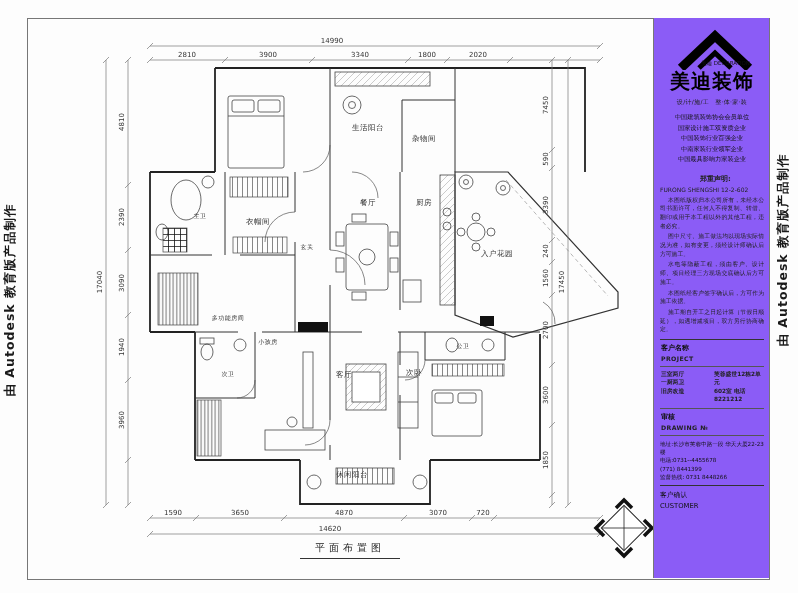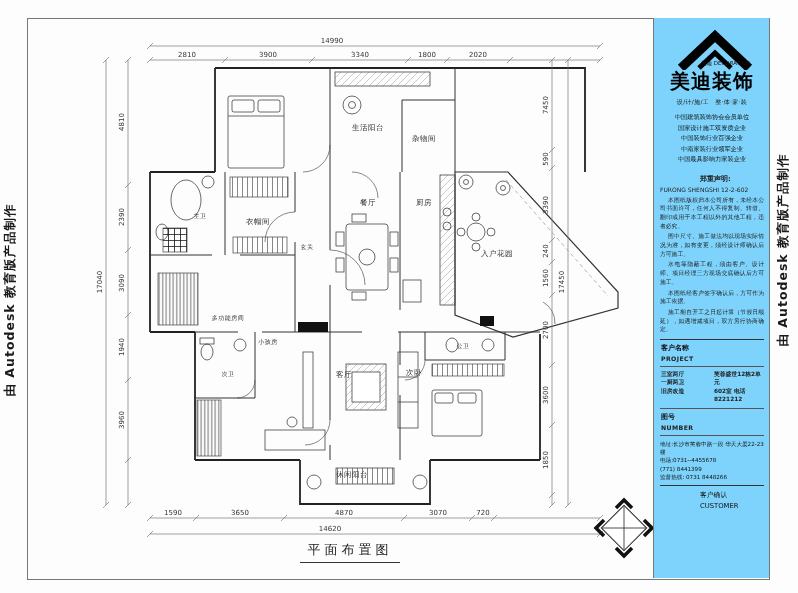--- a/index.html
+++ b/index.html
@@ -17,28 +17,28 @@
   .roomtxt-s{font-size:6px;fill:#333;}
   .watermark{
     position:absolute;width:300px;height:16px;line-height:16px;
     font-size:12.5px;font-weight:bold;color:#1a1a1a;letter-spacing:1px;
     text-align:center;transform:rotate(-90deg);white-space:nowrap;
   }
   .wm-left{left:-140px;top:292px;}
   .wm-right{left:633px;top:242px;}
   .caption{
     position:absolute;left:300px;top:541px;width:100px;text-align:center;
-    font-size:13px;letter-spacing:4px;color:#222;
+    font-size:10px;letter-spacing:4px;color:#222;
     border-bottom:1.5px solid #333;padding-bottom:3px;
   }
   
   .titleblock{
     position:absolute;left:653px;top:18px;width:116px;height:560px;
     border-left:1px solid #777;box-sizing:border-box;padding:6px 5px 4px 6px;
-    background:#7dd3fc;
+    background:#8b5cf6;
   }
   .logo{ text-align:center; }
   .logo svg{display:block;margin:2px auto 0;}
   .logo-sub{font-size:5.5px;color:#111;text-align:right;padding-right:14px;margin-top:-10px;}
   .logo-main{font-size:20px;font-weight:bold;letter-spacing:1px;color:#000;margin-top:1px;}
   .tagline{font-size:6px;text-align:center;margin-top:3px;color:#222;letter-spacing:0.3px;}
   .certs{margin-top:5px;text-align:center;}
   .certs div{font-size:6.2px;line-height:1.7;color:#111;}
   .notes{margin-top:9px;}
   .notes-head{font-size:7px;font-weight:bold;padding-left:40px;}
@@ -47,21 +47,21 @@
   .fields{margin-top:5px;border-top:1.5px solid #333;font-weight:bold;}
   .frow{border-bottom:1px solid #555;padding:3px 1px 4px;}
   .frow .lab{font-size:7px;color:#111;}
   .frow .val{font-size:6.2px;color:#222;margin-top:2px;letter-spacing:0.4px;}
   .frow2{display:flex;gap:4px;}
   .frow2 .c{flex:1;}
   .frow2 .c div{font-size:5.8px;line-height:1.45;}
   .contact{margin-top:4px;}
   .contact div{font-size:5.6px;line-height:1.5;color:#111;}
   .confirm{border-top:1.5px solid #333;margin-top:4px;padding-top:4px;}
-  .confirm div{font-size:6.8px;line-height:1.6;color:#111;margin-left:40px;}
+  .confirm div{font-size:6.8px;line-height:1.6;color:#111;}
 </style>
 </head>
 <body>
 
 <div class="frame"></div>
 
 <svg id="plan" width="660" height="593" viewBox="0 0 660 593">
   <defs>
     <pattern id="vh" width="5" height="8" patternUnits="userSpaceOnUse">
       <path d="M2.5,0 V8" stroke="#555" stroke-width="0.7"></path>
@@ -306,22 +306,22 @@
         <div>三室两厅</div>
         <div>一厨两卫</div>
         <div>旧房改造</div>
       </div>
       <div class="c">
         <div>芙蓉盛世12栋2单元</div>
         <div>602室 电话8221212</div>
       </div>
     </div>
     <div class="frow">
-      <div class="lab">图号</div>
-      <div class="val">NUMBER</div>
+      <div class="lab">审核</div>
+      <div class="val">DRAWING №</div>
     </div>
   </div>
   <div class="contact">
     <div>地址:长沙市芙蓉中路一段 华天大厦22-23楼</div>
     <div>电话:0731--4455678</div>
     <div>(771) 8441399</div>
     <div>监督热线: 0731 8448266</div>
   </div>
   <div class="confirm">
     <div>客户确认</div>

